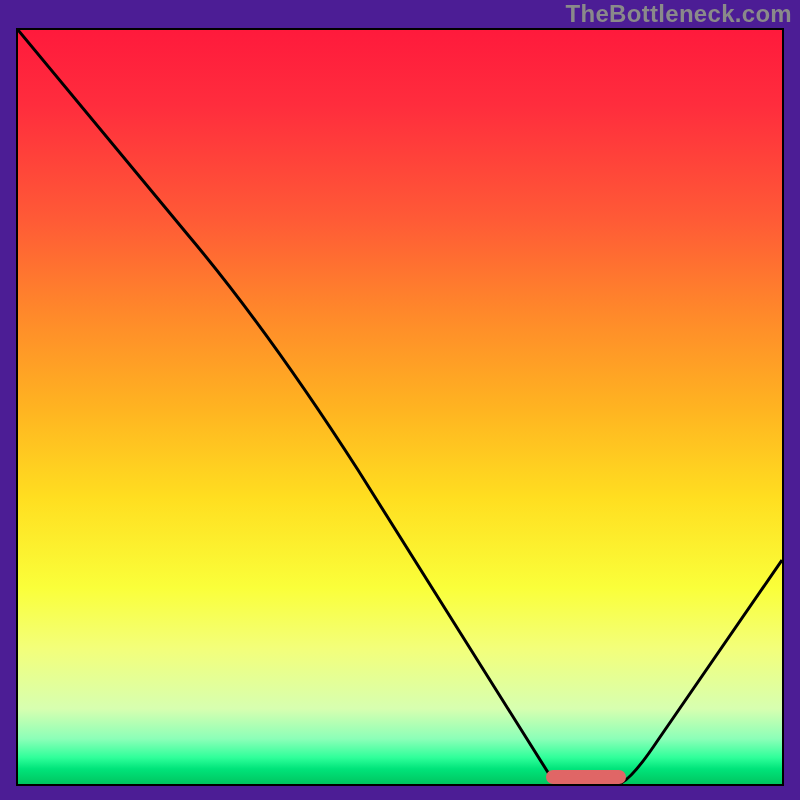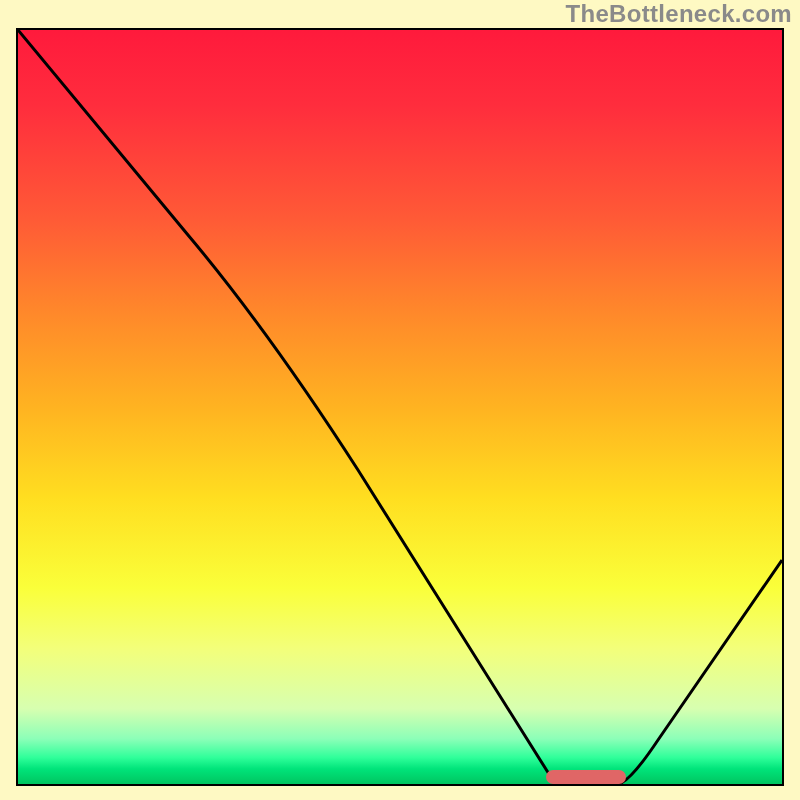--- a/index.html
+++ b/index.html
@@ -1,16 +1,16 @@
 <!DOCTYPE html>
 <html><head>
 <meta charset="utf-8">
 <style>
 html,body{margin:0;padding:0;width:800px;height:800px;overflow:hidden;font-family:Arial,Helvetica,sans-serif}
-.frame{position:relative;width:800px;height:800px;background:#fef9c3}
+.frame{position:relative;width:800px;height:800px;background:#4c1d95}
 .watermark{position:absolute;top:0;right:8px;font-size:24px;font-weight:bold;color:#8a8a8a;letter-spacing:.3px}
 .plot{position:absolute;left:16px;top:28px;width:768px;height:758px;border:2px solid #000;box-sizing:border-box;background:linear-gradient(to bottom,
  #ff1a3c 0%,
  #ff2d3d 10%,
  #ff5a36 25%,
  #ff8a2a 38%,
  #ffb321 50%,
  #ffde20 62%,
  #faff3a 74%,
  #f3ff7a 82%,

